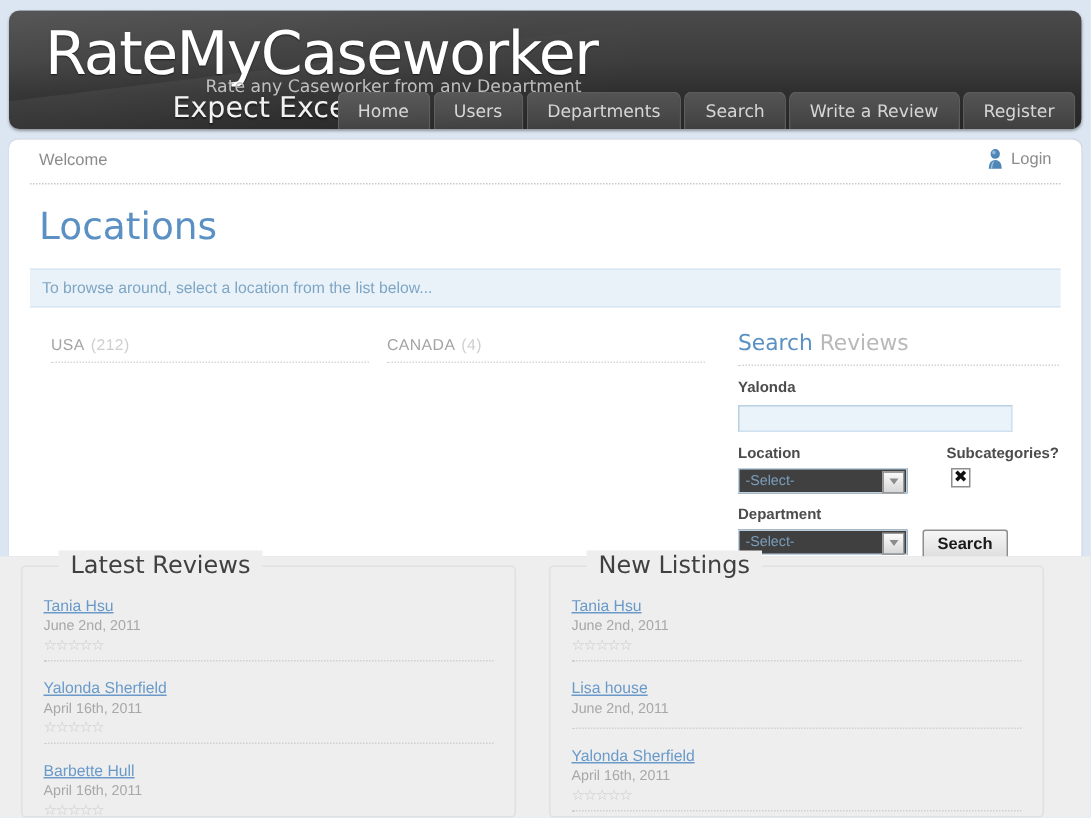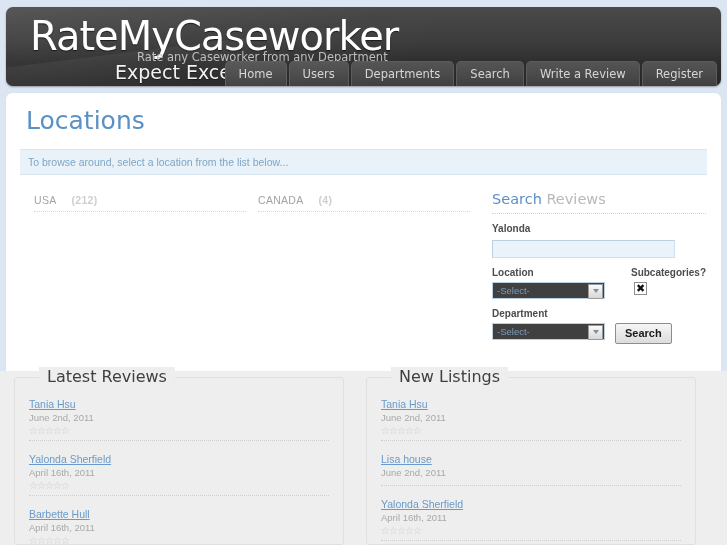--- a/index.html
+++ b/index.html
@@ -149,21 +149,21 @@
     width: 212px;
     margin-right: 12px;
     padding: 3px 0 5px 0;
     border-bottom: 1px dotted #d8d8d8;
     font-size: 10.5px;
     color: #a3a3a3;
     letter-spacing: 0.3px;
     cursor: pointer;
     white-space: nowrap;
   }
-  .loc-count { color: #cfcfcf; margin-left: 15px; font-weight: bold; }
+  .loc-count { color: #cfcfcf; margin-left: 4px; }
 
   
   .search-col { width: 220px; padding-left: 6px; }
   .search-head {
     font-size: 14.5px;
     color: #5b90c4;
     padding-bottom: 6px;
     border-bottom: 1px dotted #d2d2d2;
     font-family: "DejaVu Sans", sans-serif;
     white-space: nowrap;
@@ -307,20 +307,32 @@
         <div class="nav-item">Users</div>
         <div class="nav-item">Departments</div>
         <div class="nav-item">Search</div>
         <div class="nav-item">Write a Review</div>
         <div class="nav-item">Register</div>
       </div>
   </div>
 
   <div class="card">
 
+    <div class="welcome-bar">
+      <div class="welcome-text">Welcome</div>
+      <div class="login-wrap">
+        <svg class="login-icon" viewBox="0 0 11 14">
+          <ellipse cx="5.5" cy="3.6" rx="3.1" ry="3.3" fill="#4f86b8"></ellipse>
+          <ellipse cx="4.6" cy="2.7" rx="1.2" ry="1.3" fill="#8fb8d8"></ellipse>
+          <path d="M1.2 13.5 C1.2 9.4 3.1 7.6 5.5 7.6 C7.9 7.6 9.8 9.4 9.8 13.5 Z" fill="#4f86b8"></path>
+          <path d="M2.6 13.5 C2.6 10.2 3.8 8.6 5.1 8.4 C4.2 9.6 3.6 11.3 3.5 13.5 Z" fill="#9cc2de"></path>
+        </svg>
+        <span class="login-text">Login</span>
+      </div>
+    </div>
 
     <h1 class="page-title">Locations</h1>
 
     <div class="info-bar">To browse around, select a location from the list below...</div>
 
     <div class="body-cols">
 
       <div class="loc-col">
         <div class="loc-list" id="loc-list">
             <div class="loc-item"><span>USA</span><span class="loc-count">(212)</span></div>

